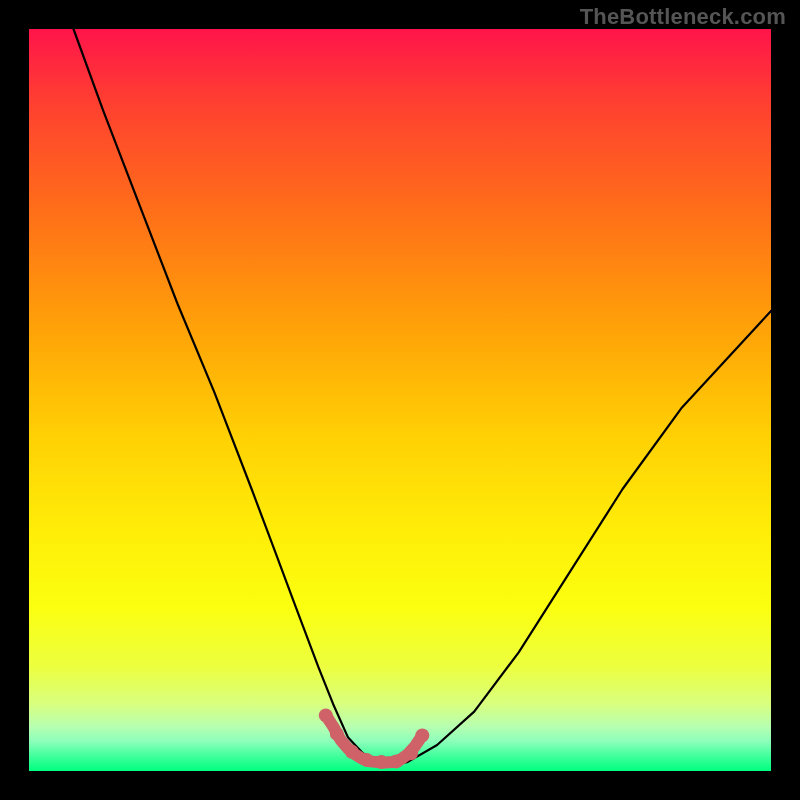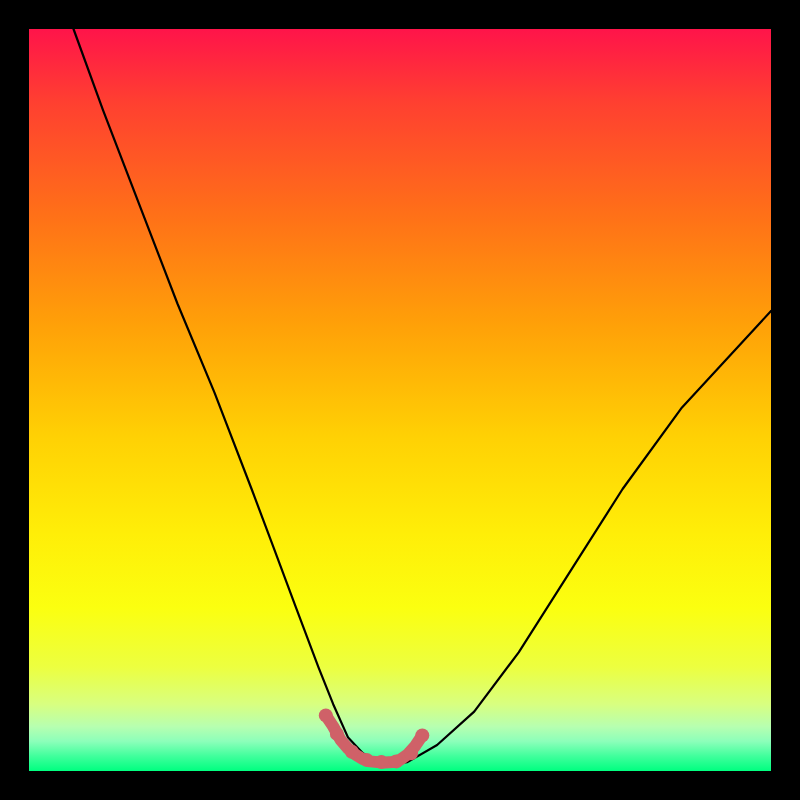--- a/index.html
+++ b/index.html
@@ -61,20 +61,21 @@
     inset: 0;
     width: 742px;
     height: 742px;
     overflow: visible;
   }
 </style>
 </head>
 <body>
 
 <div class="frame">
+  <div class="watermark">TheBottleneck.com</div>
 
   <div class="plot">
     <div class="gradient-bg"></div>
     <svg class="curve" viewBox="0 0 742 742" preserveAspectRatio="none">
       <path fill="none" stroke="#000" stroke-width="2.2" stroke-linecap="round" stroke-linejoin="round" d="M44.5 0.0 L74.2 81.6 L111.3 178.1 L148.4 274.5 L185.5 363.6 L222.6 460.0 L244.9 519.4 L267.1 578.8 L289.4 638.1 L304.2 675.2 L319.1 708.6 L333.9 724.2 L348.7 733.1 L363.6 734.6 L378.4 733.1 L408.1 716.0 L445.2 682.6 L489.7 623.3 L541.7 541.7 L593.6 460.0 L653.0 378.4 L742.0 282.0"></path>
       <path fill="none" stroke="#cf6168" stroke-width="12" stroke-linecap="round" stroke-linejoin="round" d="M296.8 686.4 L304.2 697.5 L311.6 710.8 L319.1 719.7 L326.5 725.7 L333.9 730.1 L341.3 732.4 L348.7 733.1 L356.2 733.5 L363.6 733.1 L371.0 730.9 L378.4 725.7 L385.8 717.5 L393.3 706.4"></path>
       <g id="red-dots">
           <circle cx="296.8" cy="686.4" r="7" fill="#cf6168"></circle>
           <circle cx="307.9" cy="704.9" r="7" fill="#cf6168"></circle>
           <circle cx="322.8" cy="722.7" r="7" fill="#cf6168"></circle>

